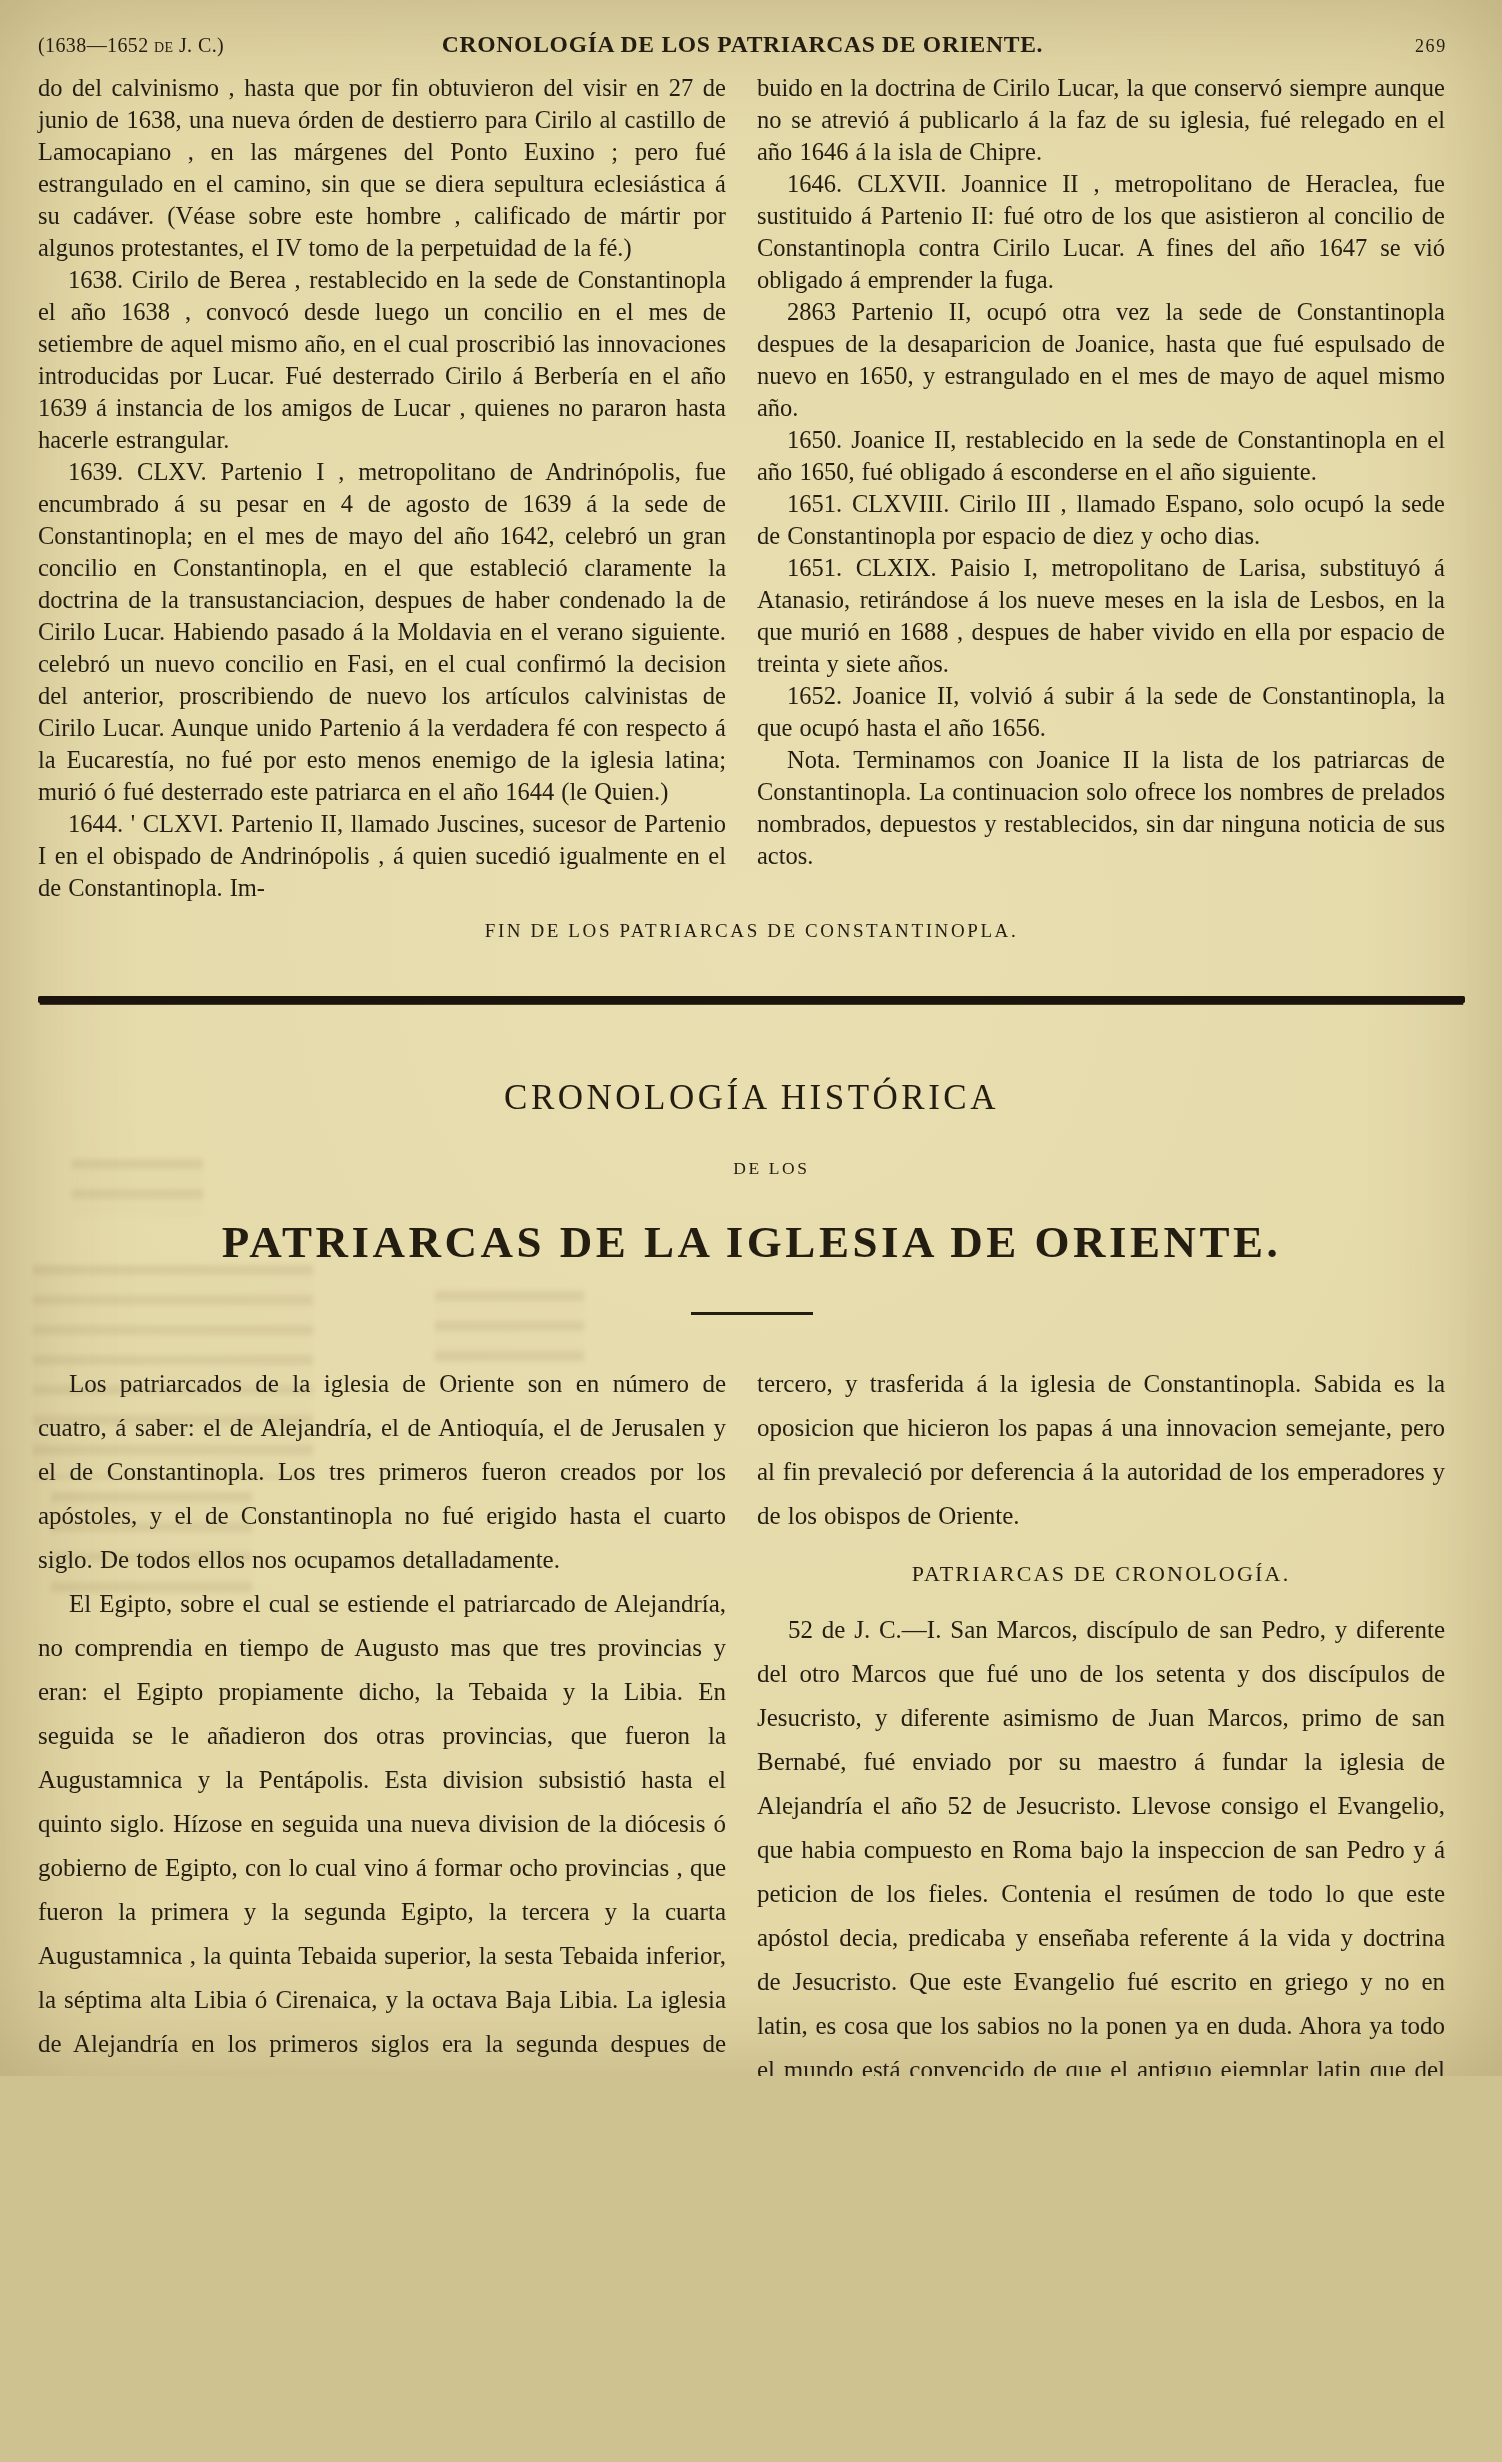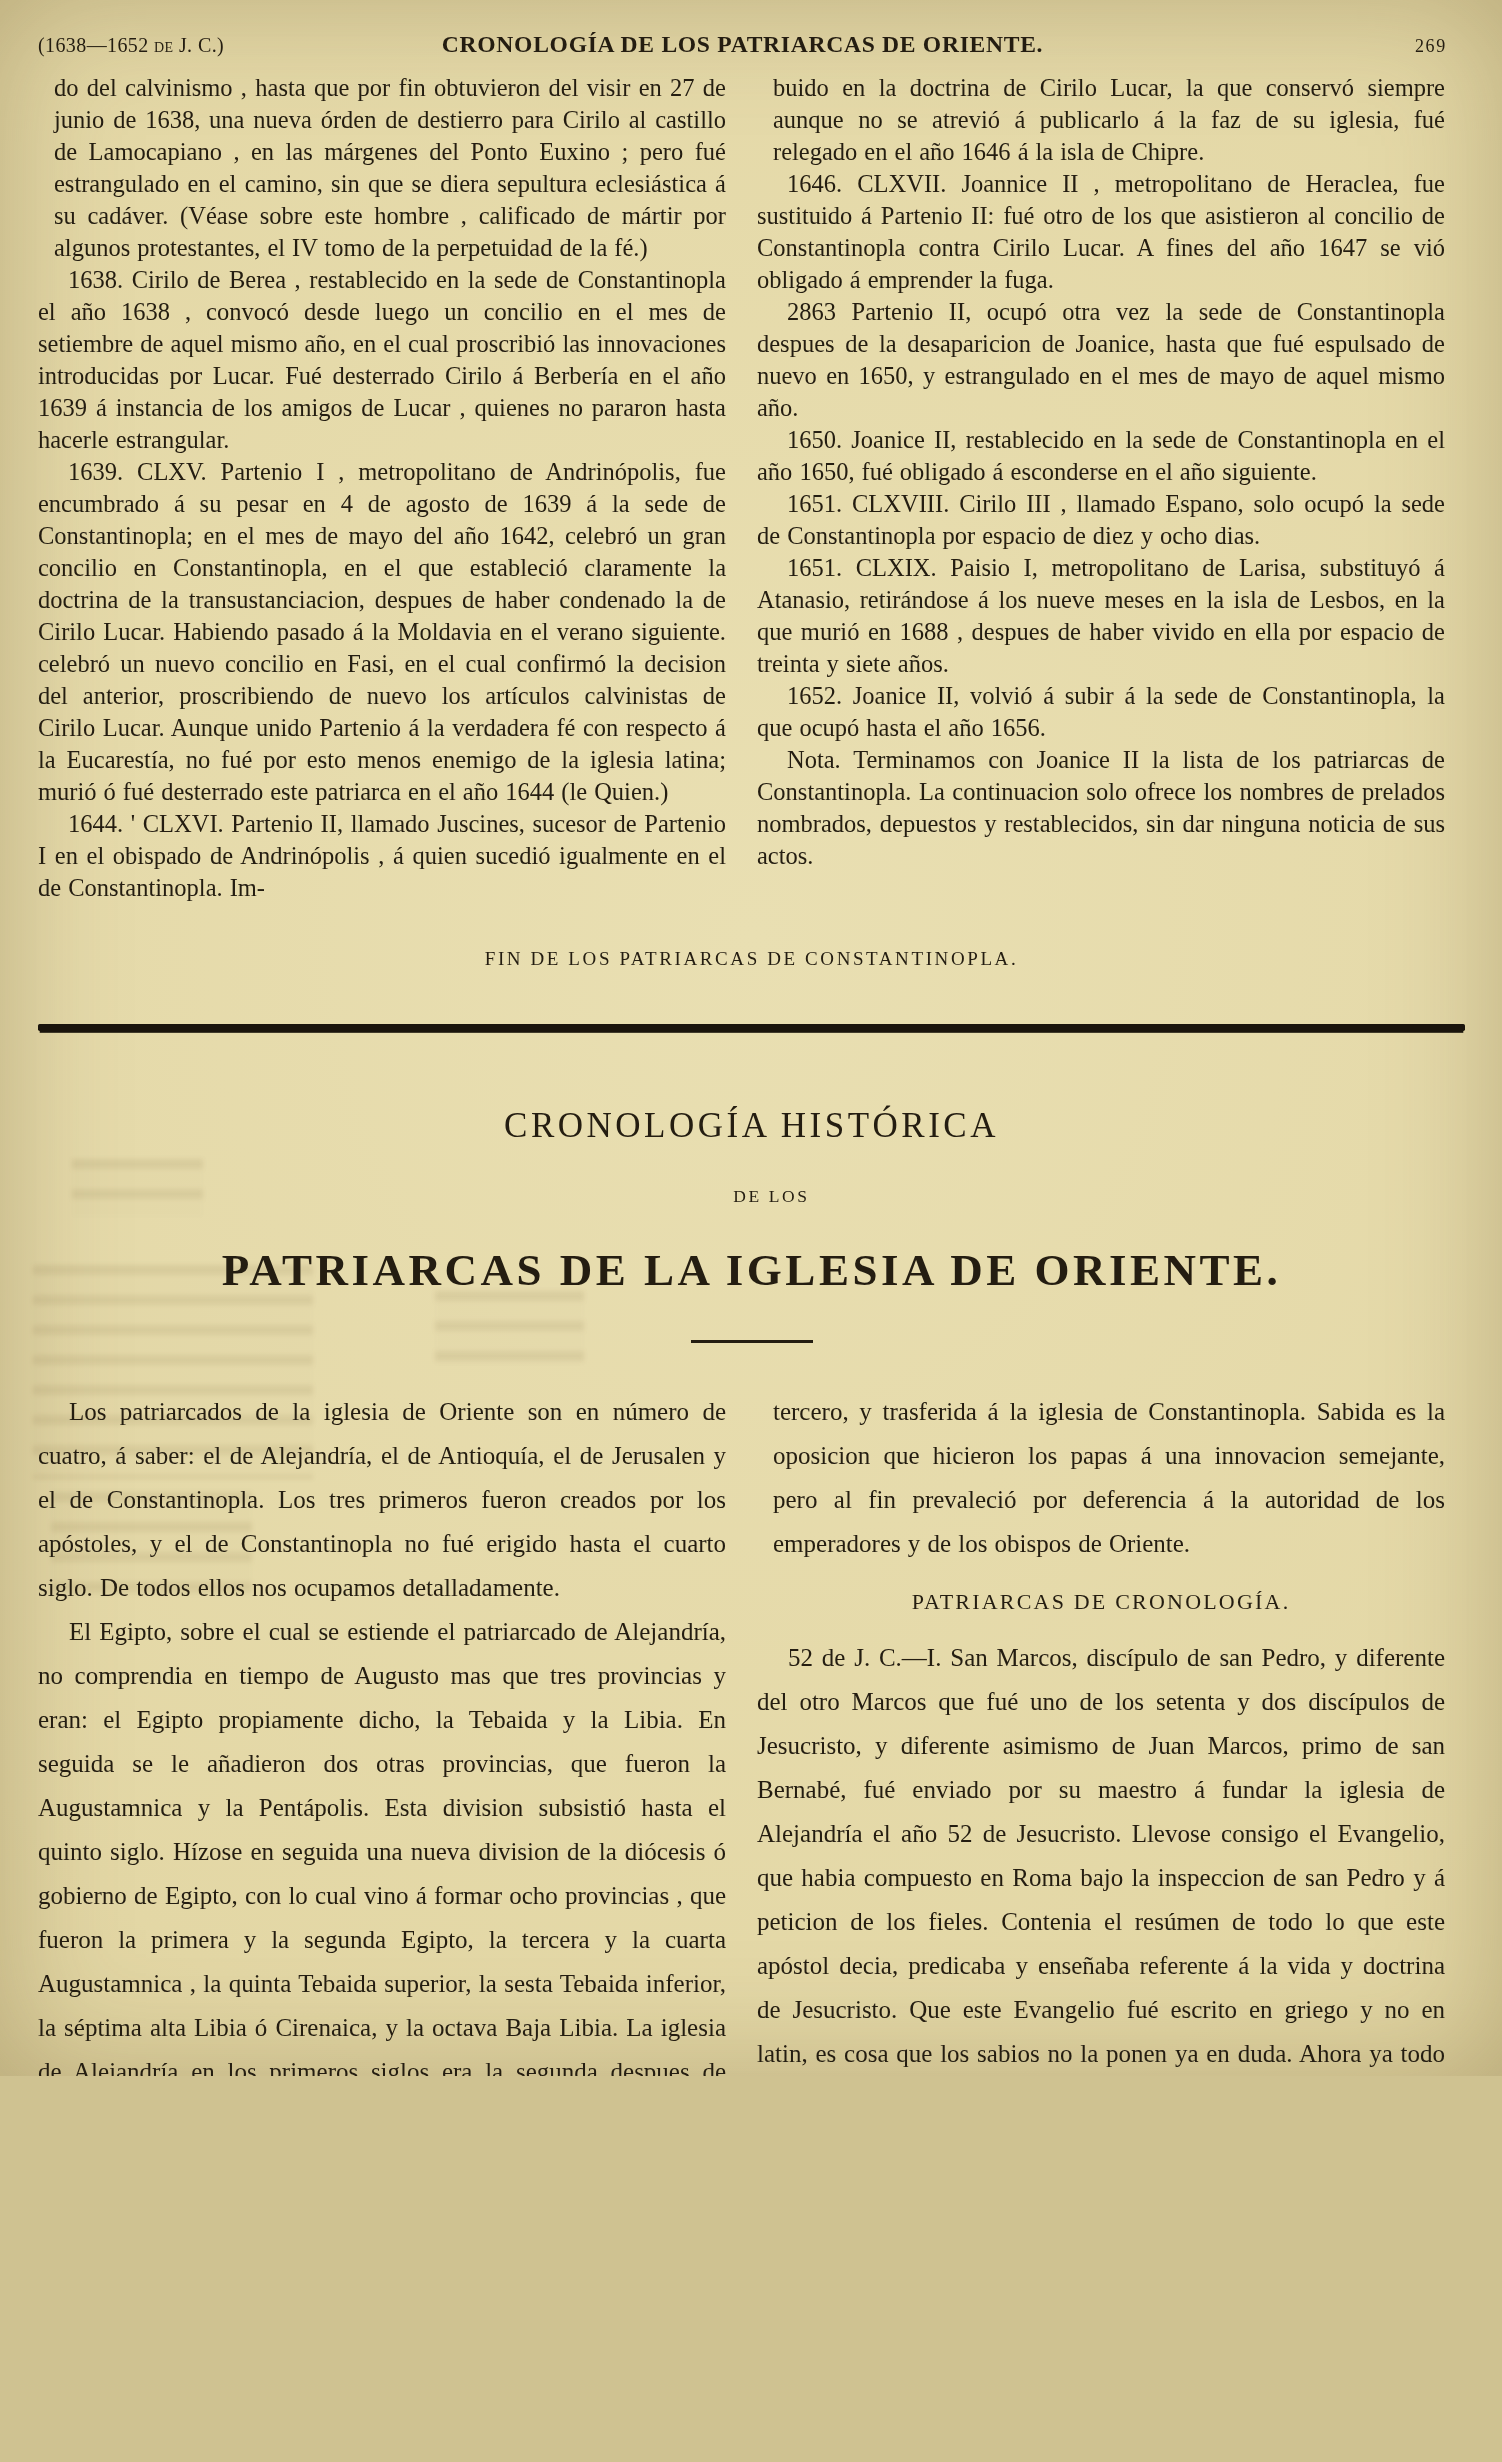--- a/index.html
+++ b/index.html
@@ -46,26 +46,26 @@
   .columns {
     display: flex; gap: 31px;
     padding: 0 58px 0 38px;
     text-align: justify;
   }
   .columns.top { margin-top: 14px; }
   .columns.bottom { margin-top: 47px; }
   .col { flex: 1 1 0; min-width: 0; }
   .columns.top p  { margin: 0; font-size: 24.5px; line-height: 32px; text-indent: 30px; }
   .columns.bottom p { margin: 0; font-size: 25px; line-height: 44px; text-indent: 31px; }
-  .continued > p:first-child, .continued p:first-child { text-indent: 0; margin-left: 16px; }
+  .continued > p:first-child, .continued p:first-child { text-indent: 0; }
   .col p { word-spacing: 0.9px; }
 
   
   .fin-line {
-    margin-top: 44px;
+    margin-top: 16px;
     text-align: center;
     font-size: 19px; letter-spacing: 2.6px;
     font-weight: 500;
   }
 
   
   .rule-heavy {
     margin: 54px 38px 0 38px;
     height: 7px;
     background: #1a140c;

